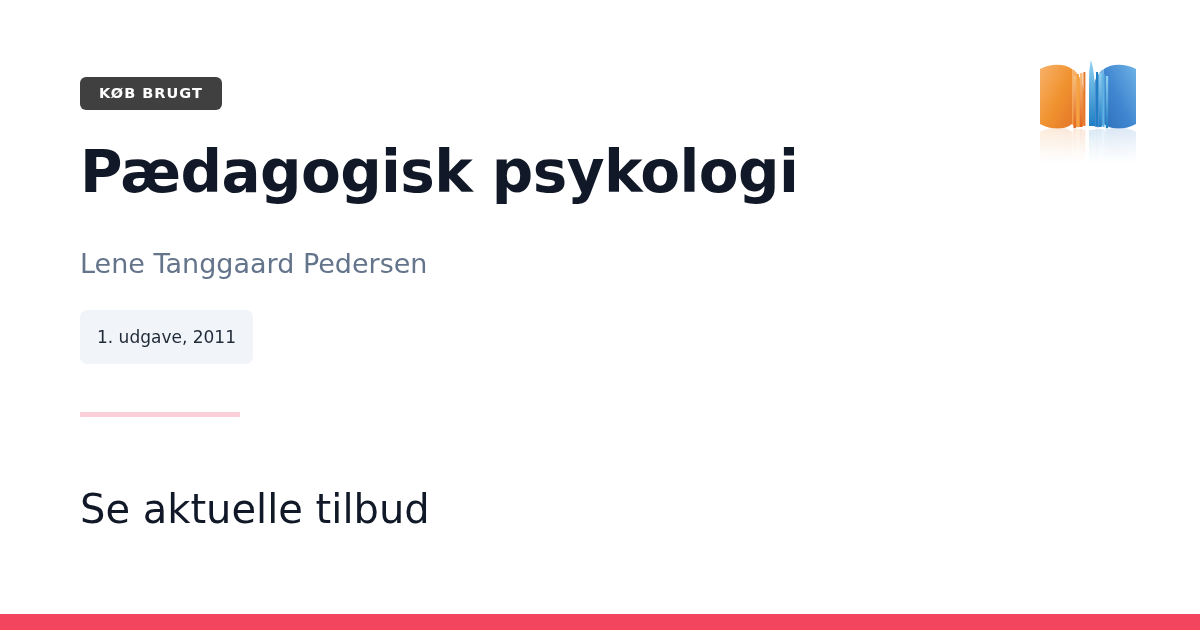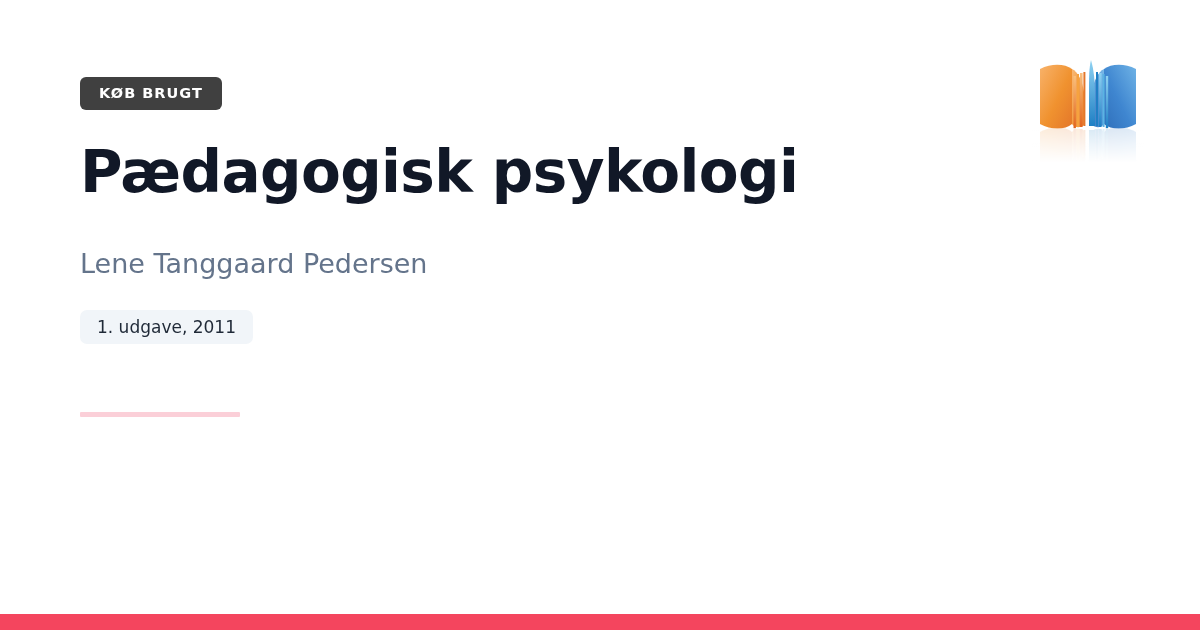--- a/index.html
+++ b/index.html
@@ -78,21 +78,21 @@
     line-height: 1.25;
     white-space: nowrap;
     text-align: right;
   }
 
   
   .edition {
     position: absolute;
     left: 80px;
     top: 310px;
-    height: 34px;
+    height: 54px;
     box-sizing: border-box;
     padding: 3px 17px;
     display: inline-flex;
     align-items: center;
     background: #f1f5f9;
     color: #1f2937;
     border-radius: 7px;
     font-size: 17px;
     line-height: 1;
     white-space: nowrap;
@@ -202,16 +202,17 @@
   <div class="badge">KØB BRUGT</div>
 
   <h1 class="title">Pædagogisk psykologi</h1>
 
   <p class="author">Lene Tanggaard Pedersen</p>
 
   <div class="edition">1. udgave, 2011</div>
 
   <div class="divider"></div>
 
+  <p class="cta">Se aktuelle tilbud</p>
 
   <div class="bottom-bar"></div>
 
 </div>
 
 </body></html>

